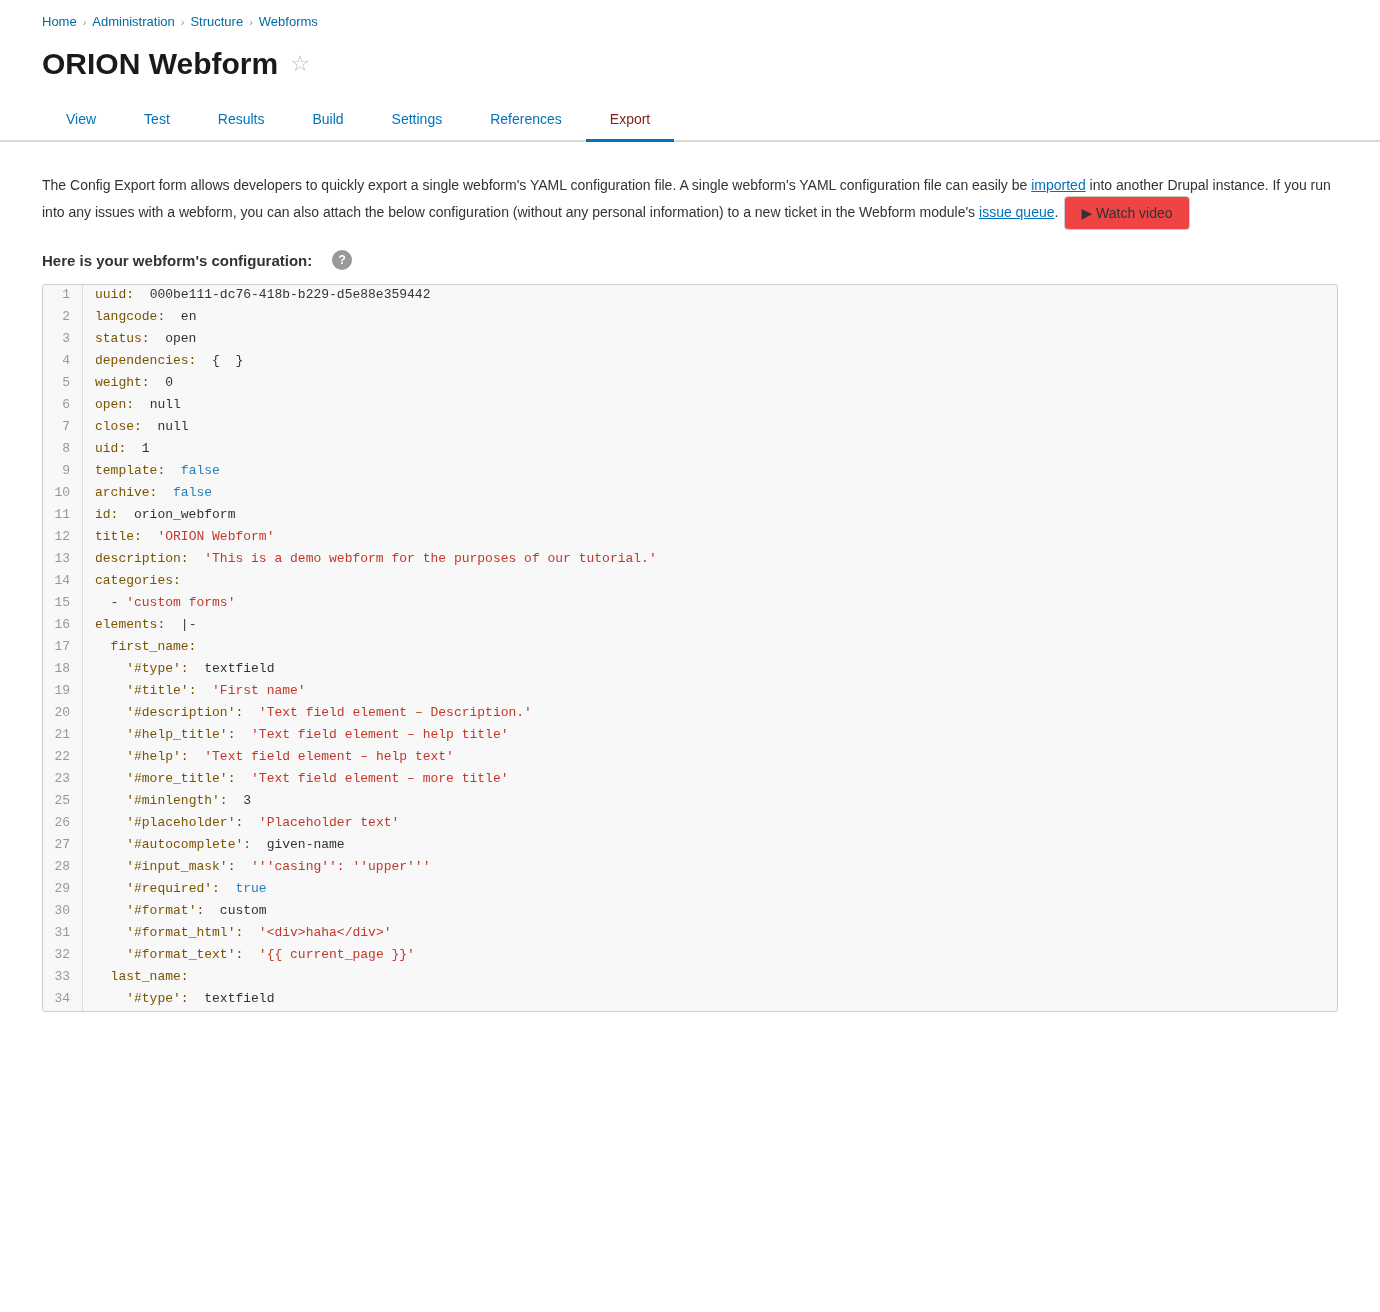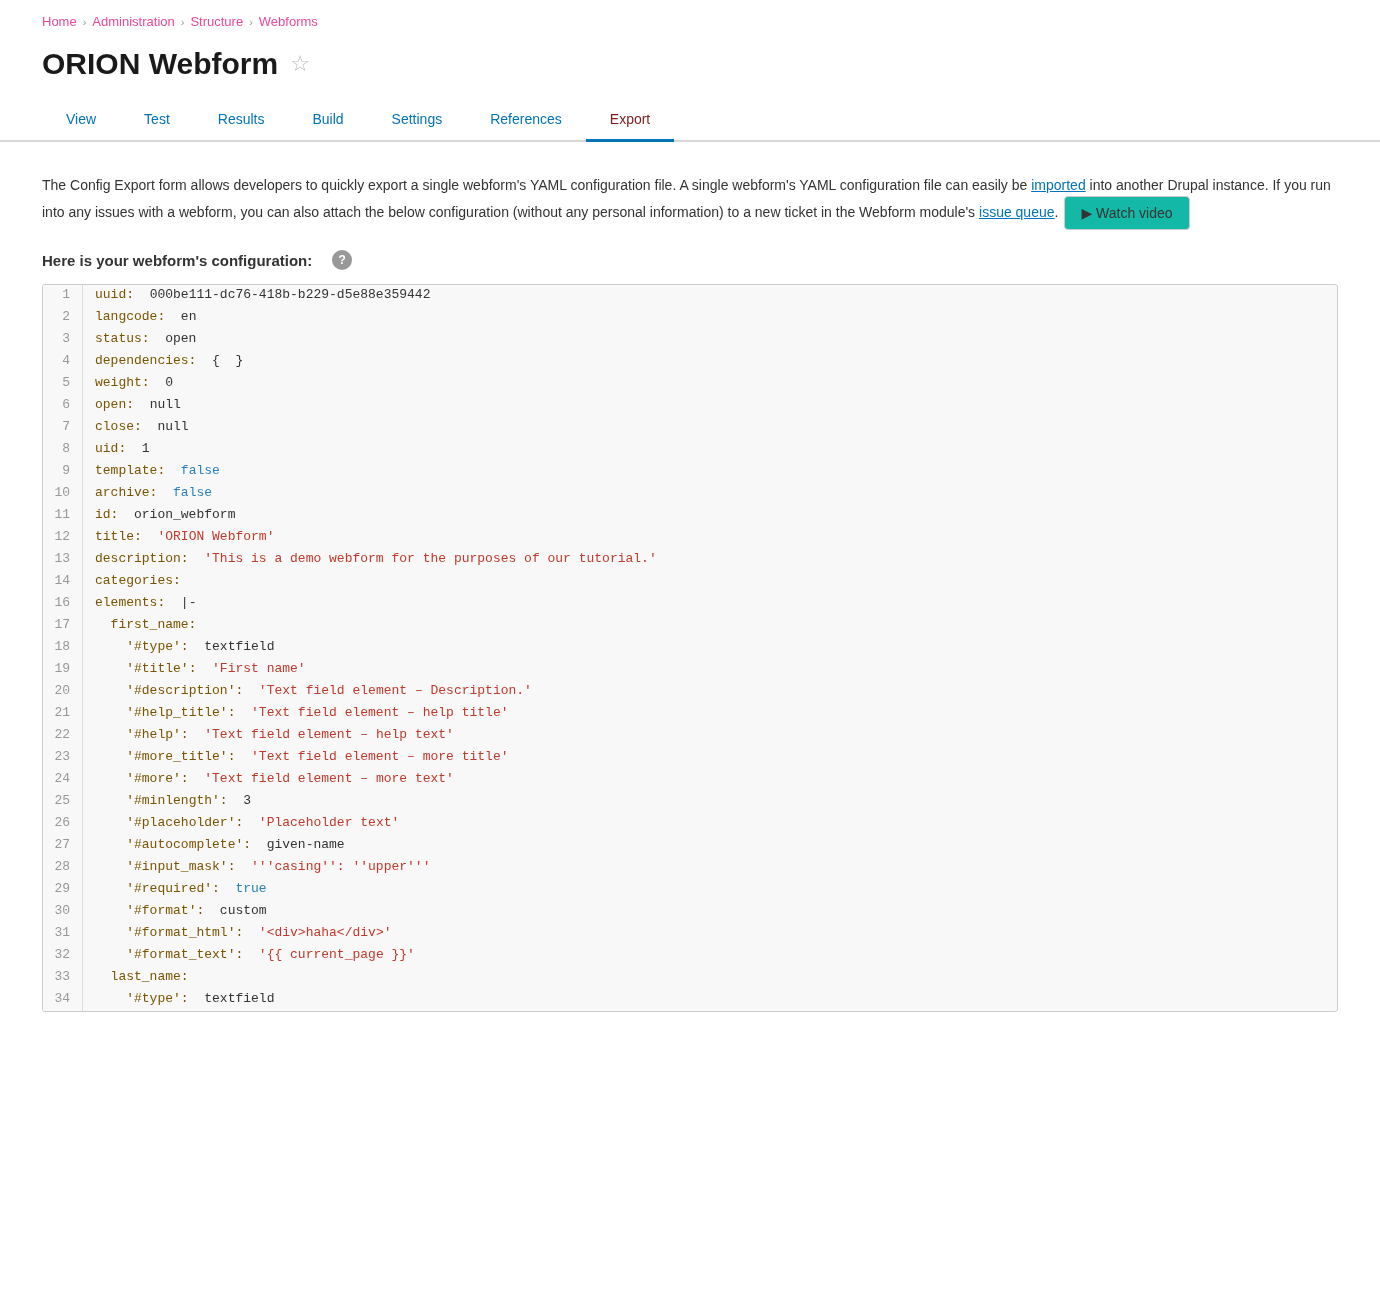--- a/index.html
+++ b/index.html
@@ -11,21 +11,21 @@
     }
     .breadcrumb {
       display: flex;
       align-items: center;
       gap: 6px;
       padding: 14px 42px;
       font-size: 13px;
       color: #555;
     }
     .breadcrumb a {
-      color: #ec4899;
+      color: #0369a1;
       text-decoration: none;
     }
     .breadcrumb-sep { color: #999; font-size: 11px; }
 
     .page-header {
       display: flex;
       align-items: center;
       gap: 12px;
       padding: 4px 42px 18px;
     }
@@ -73,21 +73,21 @@
       color: #333;
       margin-bottom: 20px;
     }
     .description-text strong { font-weight: normal; }
     .description-text a { color: #0073bb; }
 
     .watch-video-btn {
       display: inline-flex;
       align-items: center;
       gap: 6px;
-      background: #14b8a6;
+      background: #ef4444;
       border: 1px solid #ccc;
       border-radius: 4px;
       padding: 8px 16px;
       font-size: 14px;
       cursor: pointer;
       color: #333;
       font-weight: normal;
       margin-left: 6px;
       vertical-align: middle;
     }
@@ -242,20 +242,24 @@
     </div>
     <div class="code-line">
       <span class="line-number">13</span>
       <span class="line-content"><span class="yaml-key">description:</span>  <span class="yaml-string">'This is a demo webform for the purposes of our tutorial.'</span></span>
     </div>
     <div class="code-line">
       <span class="line-number">14</span>
       <span class="line-content"><span class="yaml-key">categories:</span></span>
     </div>
     <div class="code-line">
+      <span class="line-number">15</span>
+      <span class="line-content">  - <span class="yaml-string">'custom forms'</span></span>
+    </div>
+    <div class="code-line">
       <span class="line-number">16</span>
       <span class="line-content"><span class="yaml-key">elements:</span>  <span class="yaml-plain">|-</span></span>
     </div>
     <div class="code-line">
       <span class="line-number">17</span>
       <span class="line-content">  <span class="yaml-key">first_name:</span></span>
     </div>
     <div class="code-line">
       <span class="line-number">18</span>
       <span class="line-content">    <span class="yaml-key">'#type':</span>  <span class="yaml-plain">textfield</span></span>
@@ -274,24 +278,20 @@
     </div>
     <div class="code-line">
       <span class="line-number">22</span>
       <span class="line-content">    <span class="yaml-key">'#help':</span>  <span class="yaml-string">'Text field element – help text'</span></span>
     </div>
     <div class="code-line">
       <span class="line-number">23</span>
       <span class="line-content">    <span class="yaml-key">'#more_title':</span>  <span class="yaml-string">'Text field element – more title'</span></span>
     </div>
     <div class="code-line">
-      <span class="line-number">24</span>
-      <span class="line-content">    <span class="yaml-key">'#more':</span>  <span class="yaml-string">'Text field element – more text'</span></span>
-    </div>
-    <div class="code-line">
       <span class="line-number">25</span>
       <span class="line-content">    <span class="yaml-key">'#minlength':</span>  <span class="yaml-plain">3</span></span>
     </div>
     <div class="code-line">
       <span class="line-number">26</span>
       <span class="line-content">    <span class="yaml-key">'#placeholder':</span>  <span class="yaml-string">'Placeholder text'</span></span>
     </div>
     <div class="code-line">
       <span class="line-number">27</span>
       <span class="line-content">    <span class="yaml-key">'#autocomplete':</span>  <span class="yaml-plain">given-name</span></span>

